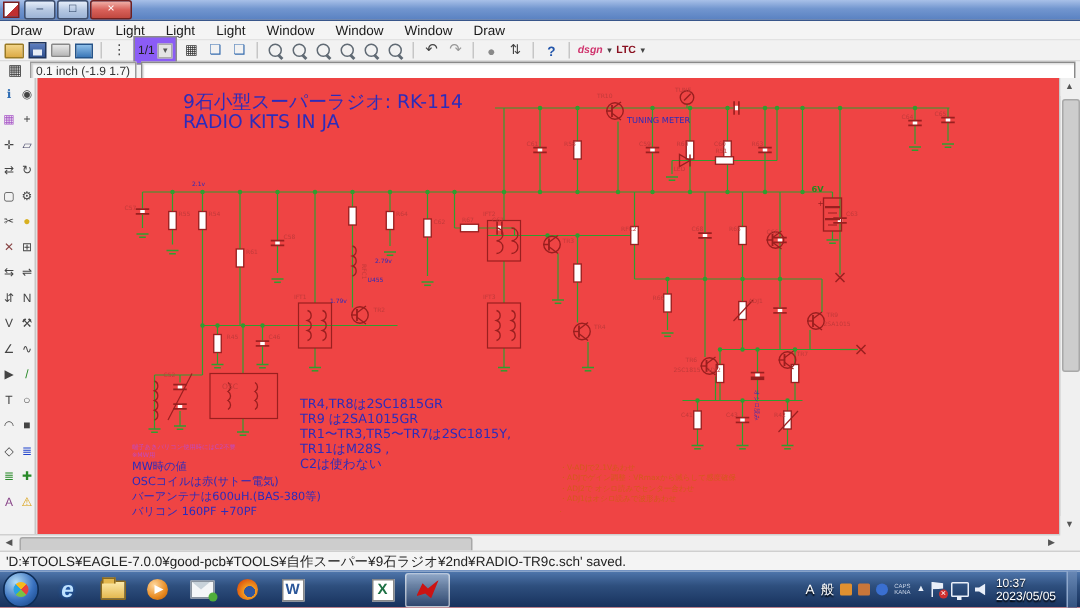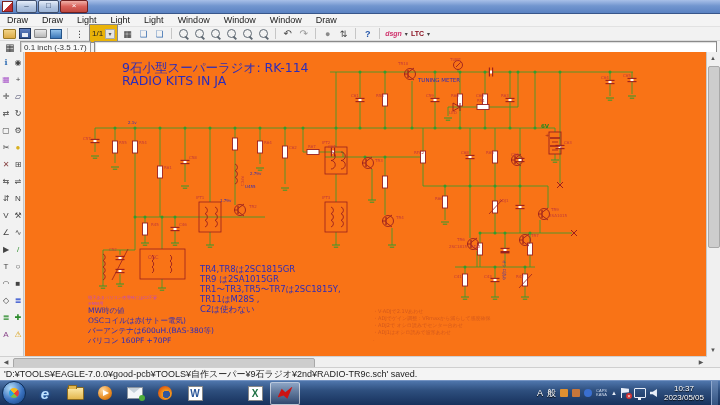--- a/index.html
+++ b/index.html
@@ -24,36 +24,36 @@
   .tsep{width:1px;height:11px;background:#c6c6c6;margin:0 2px}
   .tbi{width:13px;height:12px;display:inline-flex;align-items:center;justify-content:center;
        font-size:9px;color:#444;position:relative;flex:0 0 auto}
   .tbi-open{background:linear-gradient(#f2d488,#dcab46);border:1px solid #9a7a24;width:11px;height:8px;border-radius:1px}
   .tbi-save{background:linear-gradient(#5f7fc0,#31518e);border:1px solid #20355c;width:10px;height:9px}
   .tbi-save::after{content:"";position:absolute;left:2px;top:4px;width:6px;height:4px;background:#e8edf5}
   .tbi-print{background:linear-gradient(#e8e8e8,#b8b8b8);border:1px solid #888;width:11px;height:7px;border-radius:1px}
   .tbi-image{background:linear-gradient(#8fc0ea,#3a77b8);border:1px solid #255489;width:10px;height:8px}
   .mag{width:7px;height:7px;border:1.4px solid #606a74;border-radius:50%;position:relative}
   .mag::after{content:"";position:absolute;width:4px;height:1.6px;background:#606a74;transform:rotate(45deg);left:5px;top:7px}
-  .combo{height:11px;border:1px solid #8a8a8a;background:#eab308;font-size:8px;display:flex;align-items:center;padding:3px 2px;gap:2px;color:#222}
+  .combo{height:11px;border:1px solid #8a8a8a;background:#8b5cf6;font-size:8px;display:flex;align-items:center;padding:3px 2px;gap:2px;color:#222}
   .combo .arr{font-size:6px;color:#555;background:#e4e4e4;border:1px solid #aaa;width:8px;text-align:center;line-height:8px}
   .logo-dsg{font-size:7px;font-style:italic;font-weight:bold;color:#d0356e}
   .logo-ltc{font-size:7px;font-weight:bold;color:#8a1020}
   .darr{font-size:6px;color:#444}
   .coordbox{height:11px;border:1px solid #9a9a9a;background:#f8f8f8;font-size:8px;color:#333;
             display:flex;align-items:center;padding:0 3px;box-shadow:inset 1px 1px 1px #d0d0d0}
   .cmdinput{height:11px;flex:1;border:1px solid #8a8a8a;background:#fff;font-size:9px;padding:0 3px;
             font-family:"Liberation Sans",sans-serif;box-shadow:inset 1px 1px 1px #ddd}
   .gridbtn{width:14px;height:12px;display:flex;align-items:center;justify-content:center;font-size:10px;color:#333}
   
   .main{position:absolute;left:0;top:52px;width:720px;height:304px;display:flex}
   .leftbar{width:24px;background:#f2f2f2;border-right:1px solid #c8c8c8;padding-top:2px;box-sizing:border-box;
            display:grid;grid-template-columns:12px 12px;align-content:start}
   .ltool{width:12px;height:17px;display:flex;align-items:center;justify-content:center;font-size:8px}
-  .canvas{flex:1;background:#f97316;position:relative;overflow:hidden;border-left:1px solid #e0e0e0}
+  .canvas{flex:1;background:#ef4444;position:relative;overflow:hidden;border-left:1px solid #e0e0e0}
   .vscroll{width:13px;background:#f0f0f0;border-left:1px solid #c8c8c8;position:relative}
   .vthumb{position:absolute;left:1px;width:10px;top:14px;height:180px;background:#cdcdcd;border:1px solid #a8a8a8;border-radius:2px}
   .varr{position:absolute;left:0;width:12px;height:12px;font-size:6px;color:#555;text-align:center;line-height:12px;background:#f0f0f0}
   
   .hscroll{position:absolute;left:0;top:356px;width:707px;height:11px;background:#f0f0f0;border-top:1px solid #d0d0d0}
   .harr{position:absolute;top:0;width:12px;height:11px;font-size:6px;color:#555;text-align:center;line-height:11px}
   .hthumb{position:absolute;left:13px;top:1px;width:300px;height:9px;background:#cdcdcd;border:1px solid #a8a8a8;border-radius:2px}
   .corner{position:absolute;left:707px;top:356px;width:13px;height:11px;background:#f0f0f0}
   .statusbar{position:absolute;left:0;top:367px;width:720px;height:13px;background:#f4f4f4;border-top:1px solid #cfcfcf;
              font-size:9px;color:#222;display:flex;align-items:center;padding:0 4px;box-sizing:border-box;white-space:nowrap}
@@ -88,21 +88,21 @@
   .capskana{display:flex;flex-direction:column;justify-content:center;line-height:4px}
   .capskana span{font-size:4px;color:#cdd8ea;letter-spacing:0}
   .uparr{font-size:6px;color:#e8eef8}
   .flag{width:9px;height:10px;position:relative}
   .flag::before{content:"";position:absolute;left:1px;top:0;width:7px;height:5px;background:#e8eef8;clip-path:polygon(0 0,100% 15%,100% 85%,0 100%)}
   .flag::after{content:"×";position:absolute;right:-2px;bottom:-1px;font-size:6px;color:#fff;background:#d03030;border-radius:50%;width:6px;height:6px;line-height:6px;text-align:center}
   .flag i{position:absolute;left:0;top:0;width:1px;height:10px;background:#e8eef8}
   .neticon{width:10px;height:8px;border:1px solid #e8eef8;border-radius:1px;position:relative}
   .neticon::after{content:"";position:absolute;left:3px;bottom:-3px;width:3px;height:2px;background:#e8eef8}
   .spk{width:7px;height:8px;background:#e8eef8;clip-path:polygon(0 33%,40% 33%,100% 0,100% 100%,40% 67%,0 67%)}
-  .clock{text-align:center;font-size:8px;line-height:9px;color:#fff;text-shadow:0 1px 1px #000;margin:0 3px}
+  .clock{text-align:left;font-size:8px;line-height:9px;color:#fff;text-shadow:0 1px 1px #000;margin:0 3px}
   .showdesk{width:6px;height:25px;background:linear-gradient(180deg,#6787b5,#31517e);border-left:1px solid #8fa8cc}
 </style>
 </head>
 <body>
 
 <div class="titlebar">
   <span class="win-icon"></span>
   <span class="winbtns">
     <span class="wbtn">–</span>
     <span class="wbtn">□</span>
@@ -165,21 +165,21 @@
   <span class="tbi" style="color:#2255aa;font-weight:bold">?</span>
   <span class="tsep"></span>
   <span class="logo-dsg">dsgn</span>
   <span class="darr">▾</span>
   <span class="logo-ltc">LTC</span>
   <span class="darr">▾</span>
 </div>
 
 <div class="toolbar" style="height:12px">
   <span class="gridbtn">▦</span>
-  <span class="coordbox">0.1 inch (-3.5 1.7)</span>
+  <span class="coordbox">0.1 inch (-1.9 1.7)</span>
   <input class="cmdinput" value="" style="">
 </div>
 
 <div class="main">
   <div class="leftbar" id="leftbar">
       <span class="ltool" style="color: rgb(47, 109, 179);">ℹ</span>
       <span class="ltool" style="color: rgb(68, 68, 68);">◉</span>
       <span class="ltool" style="color: rgb(168, 85, 200);">▦</span>
       <span class="ltool" style="color: rgb(68, 68, 68);">+</span>
       <span class="ltool" style="color: rgb(68, 68, 68);">✛</span>

